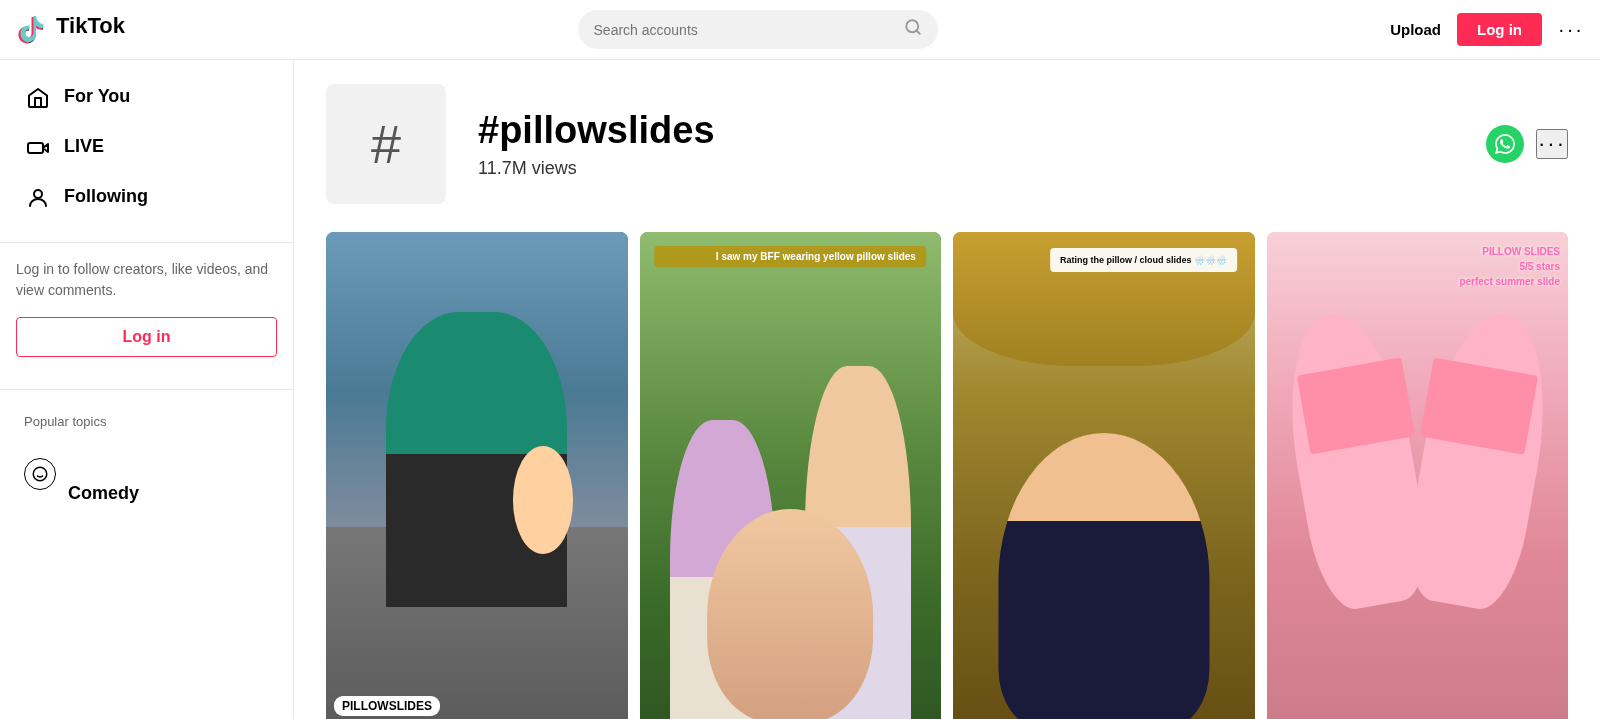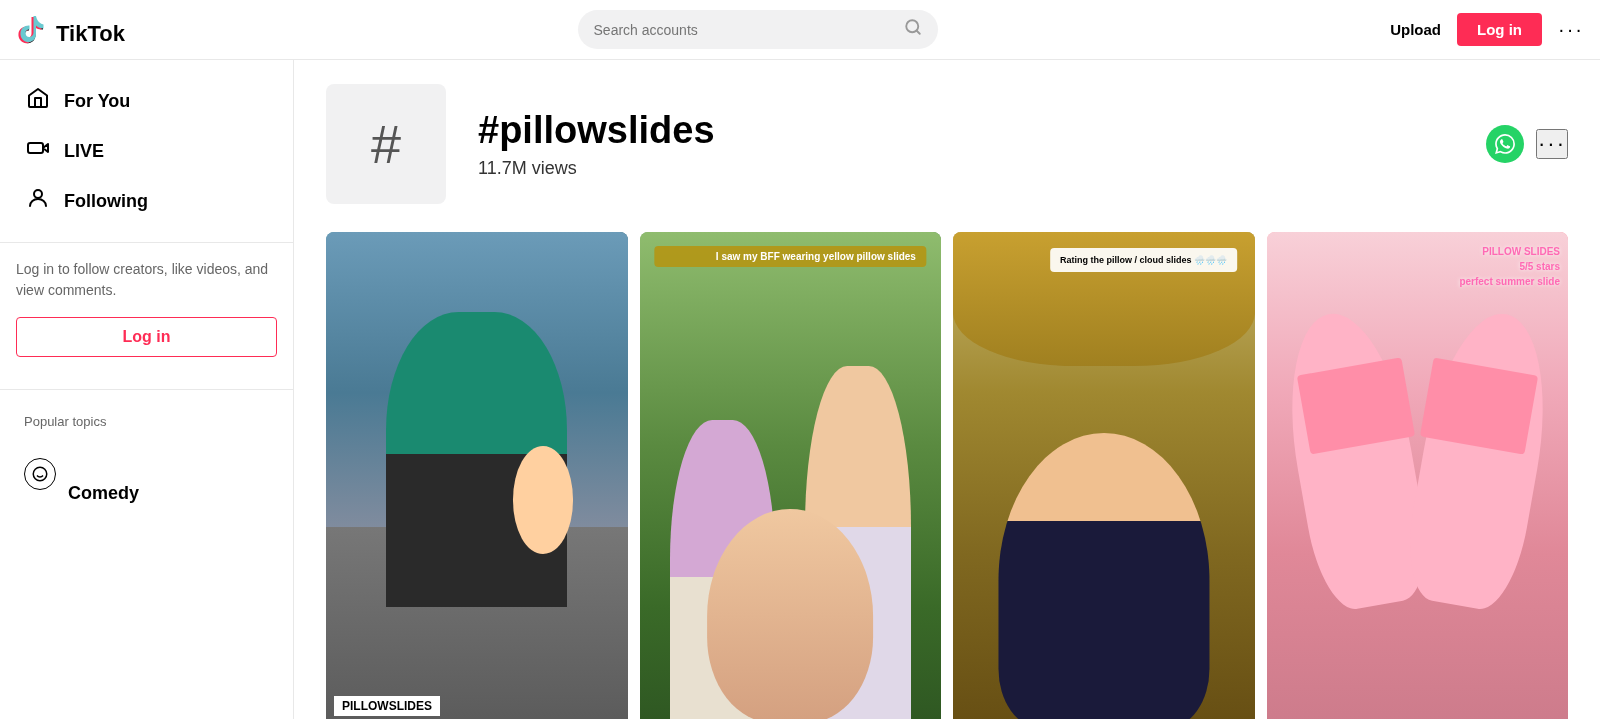--- a/index.html
+++ b/index.html
@@ -12,21 +12,21 @@
       align-items: center;
       padding: 0 16px;
       border-bottom: 1px solid #e8e8e8;
       position: fixed;
       top: 0; left: 0; right: 0;
       background: #fff;
       z-index: 100;
     }
     .logo-area {
       display: flex;
-      align-items: flex-end;
+      align-items: flex-start;
       gap: 6px;
       text-decoration: none;
       color: #000;
     }
     .tiktok-icon {
       width: 34px;
       height: 34px;
     }
     .logo-text {
       font-size: 22px;
@@ -106,21 +106,21 @@
       width: 294px;
       min-width: 294px;
       border-right: 1px solid #e8e8e8;
       padding: 16px 0;
       overflow-y: auto;
       display: flex;
       flex-direction: column;
     }
     .nav-item {
       display: flex;
-      align-items: center;
+      align-items: flex-start;
       gap: 12px;
       padding: 10px 24px;
       cursor: pointer;
       border-radius: 4px;
     }
     .nav-icon {
       font-size: 22px;
       color: #000;
       width: 28px;
       text-align: center;
@@ -387,21 +387,21 @@
         <div class="video-thumb thumb-v1">
 
           <div style="position:absolute;inset:0;background:linear-gradient(180deg,#6b9bb8 0%,#4a7a94 30%,#8a8fa0 60%,#555 80%,#333 100%);"></div>
 
           <div style="position:absolute;bottom:0;left:0;right:0;height:45%;background:linear-gradient(180deg,#777 0%,#555 100%);"></div>
 
           <div style="position:absolute;bottom:30%;left:20%;width:60%;height:55%;background:linear-gradient(to bottom,#1a8a70 0%,#1a8a70 48%,#2a2a2a 48%,#2a2a2a 100%);border-radius:40% 40% 0 0;"></div>
 
           <div style="position:absolute;bottom:40%;right:18%;width:20%;height:20%;background:#ffd0a0;border-radius:50%;"></div>
 
-          <div style="position:absolute;bottom:52px;left:8px;background:white;color:#000;font-size:12px;font-weight:800;padding:3px 8px;border-radius:0;">PILLOWSLIDES</div>
+          <div style="position:absolute;bottom:52px;left:8px;background:white;color:#000;font-size:12px;font-weight:800;padding:3px 8px;border-radius:9px;">PILLOWSLIDES</div>
 
         </div>
 
       </div>
 
       <div class="video-card">
         <div class="video-thumb thumb-v2">
           <div style="position:absolute;inset:0;background:linear-gradient(180deg,#8fbc6e 0%,#5a8a40 40%,#3a6a28 70%,#2a5020 100%);"></div>
 
           <div style="position:absolute;bottom:0;left:10%;width:35%;height:65%;background:linear-gradient(to bottom,#d4a8d4 0%,#d4a8d4 45%,#e8e0d0 45%,#e8e0d0 100%);border-radius:40% 40% 0 0;"></div>

